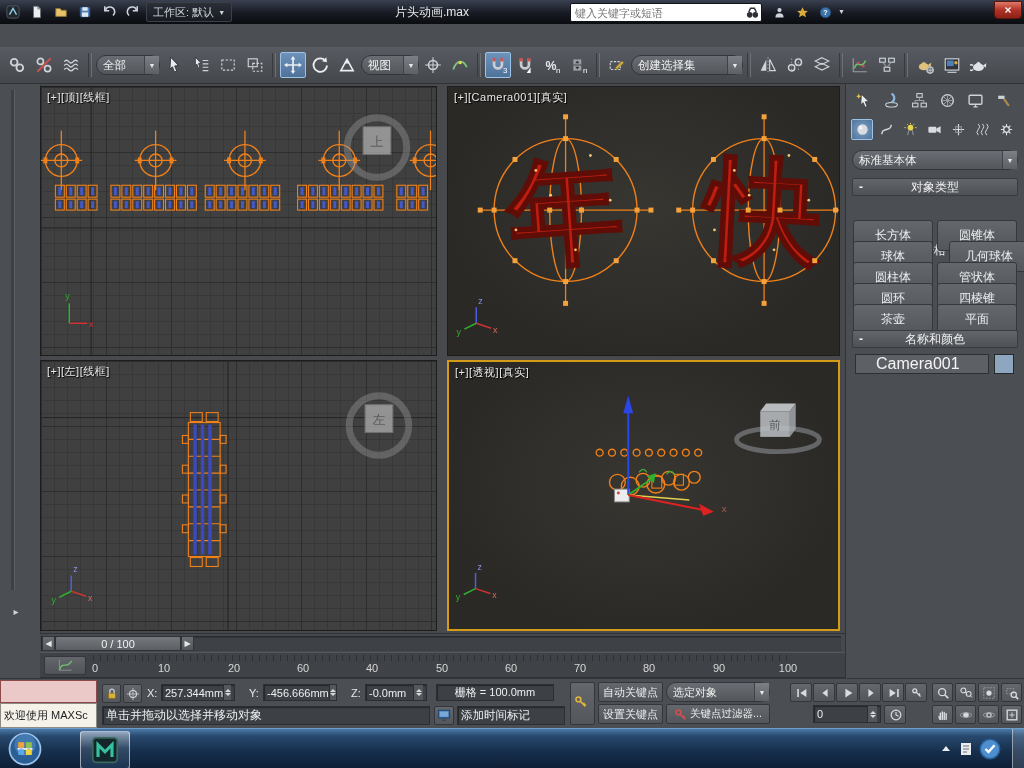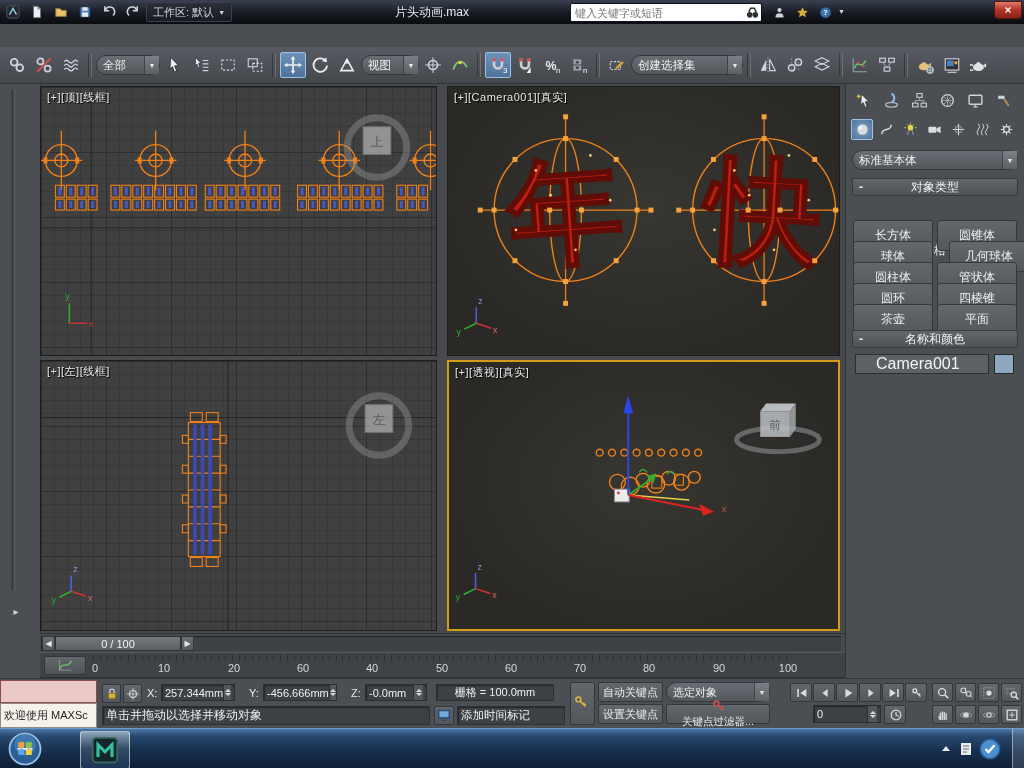--- a/index.html
+++ b/index.html
@@ -928,21 +928,21 @@
     <div class="sbtn abs" style="left:598px;top:3px;width:65px;height:20px;">
         <span style="font-size:11px;">自动关键点</span>
       </div>
     <div class="sbtn abs" style="left:598px;top:25px;width:65px;height:20px;">
         <span style="font-size:11px;">设置关键点</span>
       </div>
     <div class="dd abs" style="left:666px;top:3px;width:104px;height:20px;">
       <span class="dd-label" style="font-size:11px;">选定对象</span>
         <span class="caret">▼</span>
     </div>
-    <div class="sbtn abs" style="left:666px;top:25px;width:104px;height:20px;gap:3px;flex-direction:column;">
+    <div class="sbtn abs" style="left:666px;top:25px;width:104px;height:20px;gap:3px;">
       <span style="width:13px;height:13px;"><svg viewBox="0 0 16 16" width="100%" height="100%">
             <circle cx="5" cy="5" r="2.8" fill="none" stroke="#d05050" stroke-width="1.8"></circle>
             <path d="M7 7 L13 13 M10.5 10.5 L12 9" stroke="#d05050" stroke-width="1.8"></path>
           </svg></span>
       <span style="font-size:10.5px;">关键点过滤器...</span>
     </div>
 
     <div class="sbtn abs" style="left:790px;top:4px;width:22px;height:19px;">
         <span style="width:13px;height:13px;"><svg viewBox="0 0 16 16" width="100%" height="100%">
             <path d="M3.5 3.5 V12.5" stroke="#d9dde1" stroke-width="1.8"></path>

